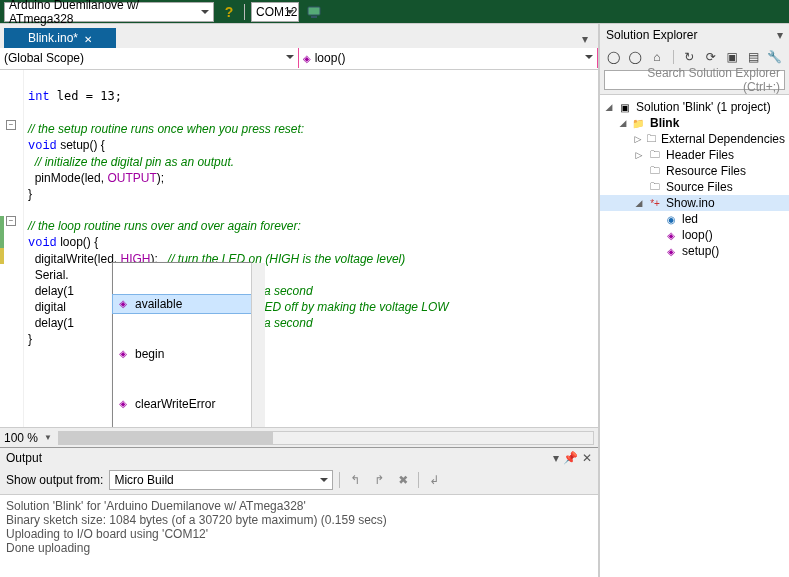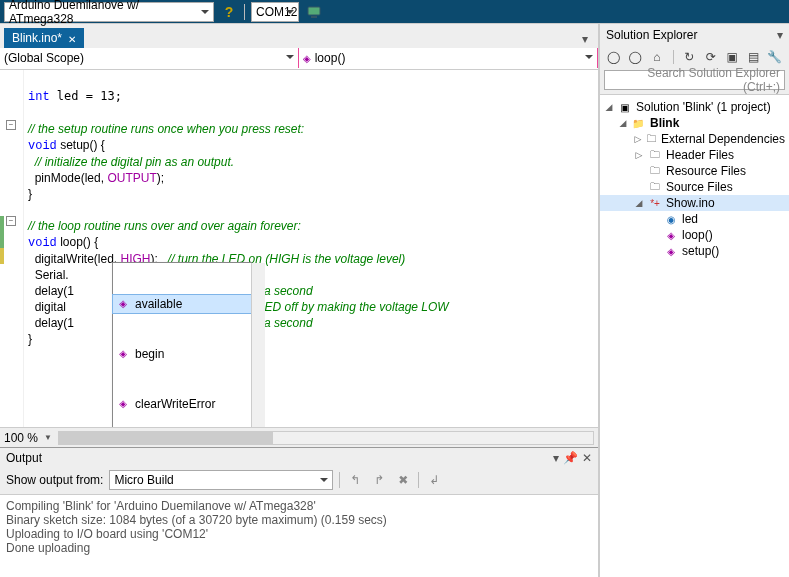--- a/index.html
+++ b/index.html
@@ -1,24 +1,24 @@
 <!DOCTYPE html>
 <html><head>
 <meta charset="utf-8">
 <style>
 * { margin: 0; padding: 0; box-sizing: border-box; font-family: "Segoe UI", Tahoma, sans-serif; font-size: 12px; }
 body { background: #eee; width: 789px; height: 577px; overflow: hidden; display: flex; flex-direction: column; }
-.toolbar-top { background: #0c4a6e; height: 24px; display: flex; align-items: center; padding: 2px 4px; gap: 6px; border-bottom: 1px solid #ccc; }
+.toolbar-top { background: #14532d; height: 24px; display: flex; align-items: center; padding: 2px 4px; gap: 6px; border-bottom: 1px solid #ccc; }
 .dropdown { background: #fff; border: 1px solid #aaa; height: 20px; padding: 1px 18px 1px 4px; position: relative; display: flex; align-items: center; font-size: 11px; }
 .dropdown::after { content: ""; position: absolute; right: 4px; top: 7px; border: 4px solid transparent; border-top-color: #444; }
 .icon-btn { width: 18px; height: 18px; display: flex; align-items: center; justify-content: center; cursor: pointer; }
 .main-area { display: flex; flex: 1; min-height: 0; }
 .editor-col { display: flex; flex-direction: column; flex: 1; min-width: 0; border-right: 1px solid #ccc; }
 .tabstrip { background: #eee; height: 24px; display: flex; align-items: flex-end; padding: 2px 4px 0 4px; }
-.tab { background: #0e639c; color: #fff; padding: 3px 8px; display: flex; align-items: flex-end; gap: 6px; font-size: 11px; }
+.tab { background: #0e639c; color: #fff; padding: 3px 24px; display: flex; align-items: flex-end; gap: 6px; font-size: 11px; }
 .tab .close-x { font-size: 10px; cursor: pointer; }
 .scopebar { background: #fff; border-bottom: 1px solid #ccc; height: 22px; display: flex; }
 .scopebar .dropdown { flex: 1; border: none; border-right: 1px solid #ec4899; }
 .code-wrap { flex: 1; position: relative; display: flex; background: #fff; overflow: hidden; }
 .gutter { width: 24px; background: #fff; border-right: 1px solid #f0f0f0; }
 .code { flex: 1; font-family: Consolas, monospace; font-size: 12px; white-space: pre; padding: 2px 0 2px 4px; color: #000; line-height: 16px; position: relative; }
 .k { color: #0000ff; font-family: Liberation Mono, monospace; }
 .c { color: #008000; font-style: italic; }
 .m { color: #a000a0; }
 .outline-minus { position: absolute; left: -18px; width: 10px; height: 10px; border: 1px solid #888; background: #fff; font-size: 8px; text-align: center; line-height: 8px; color: #555; }
@@ -156,21 +156,21 @@
         <div class="dropdown" style="width:224px">
             <span>Micro Build</span>
           </div>
         <span style="width:1px;height:16px;background:#bbb"></span>
         <span class="icon-btn" style="color:#888">↰</span>
         <span class="icon-btn" style="color:#888">↱</span>
         <span class="icon-btn" style="color:#888">✖</span>
         <span style="width:1px;height:16px;background:#bbb"></span>
         <span class="icon-btn" style="color:#888">↲</span>
       </div>
-      <div class="output-body"><span>Compiling 'Blink' for 'Arduino Duemilanove w/ ATmega328'</span>
+      <div class="output-body"><span>Solution 'Blink' for 'Arduino Duemilanove w/ ATmega328'</span>
 <span>Binary sketch size: 1084 bytes (of a 30720 byte maximum) (0.159 secs)</span>
 <span>Uploading to I/O board using 'COM12'</span>
 <span>Done uploading</span></div>
     </div>
   </div>
 
   <div class="se-col">
     <div class="se-header">
       <span>Solution Explorer</span>
       <div class="spacer"></div>

